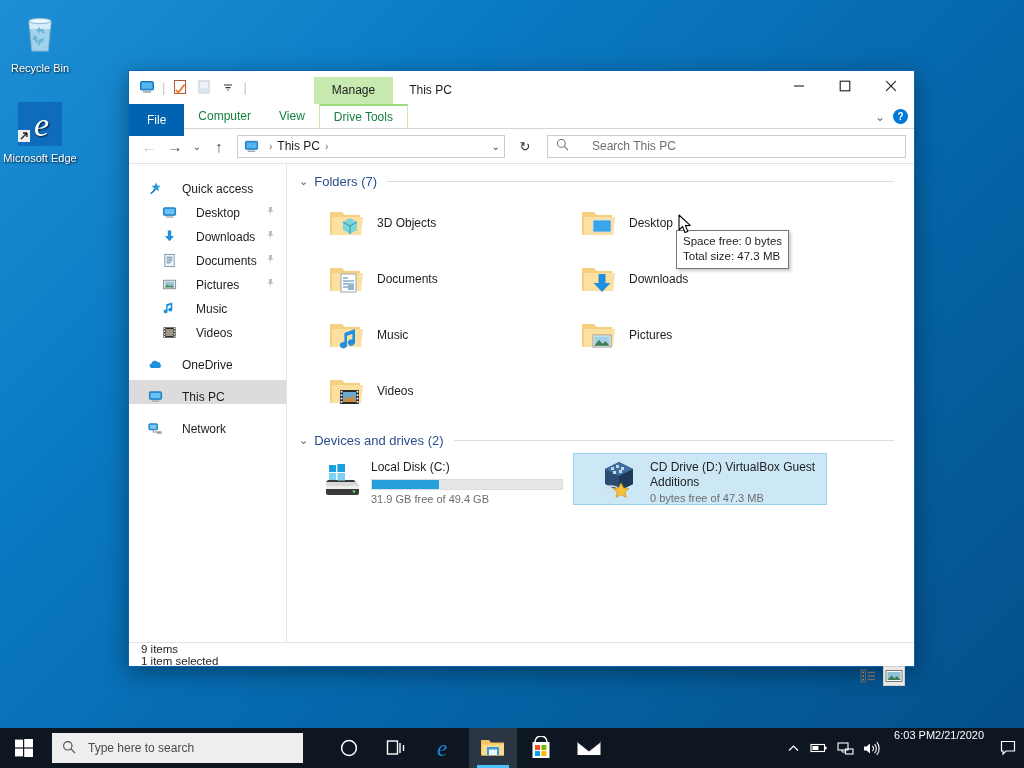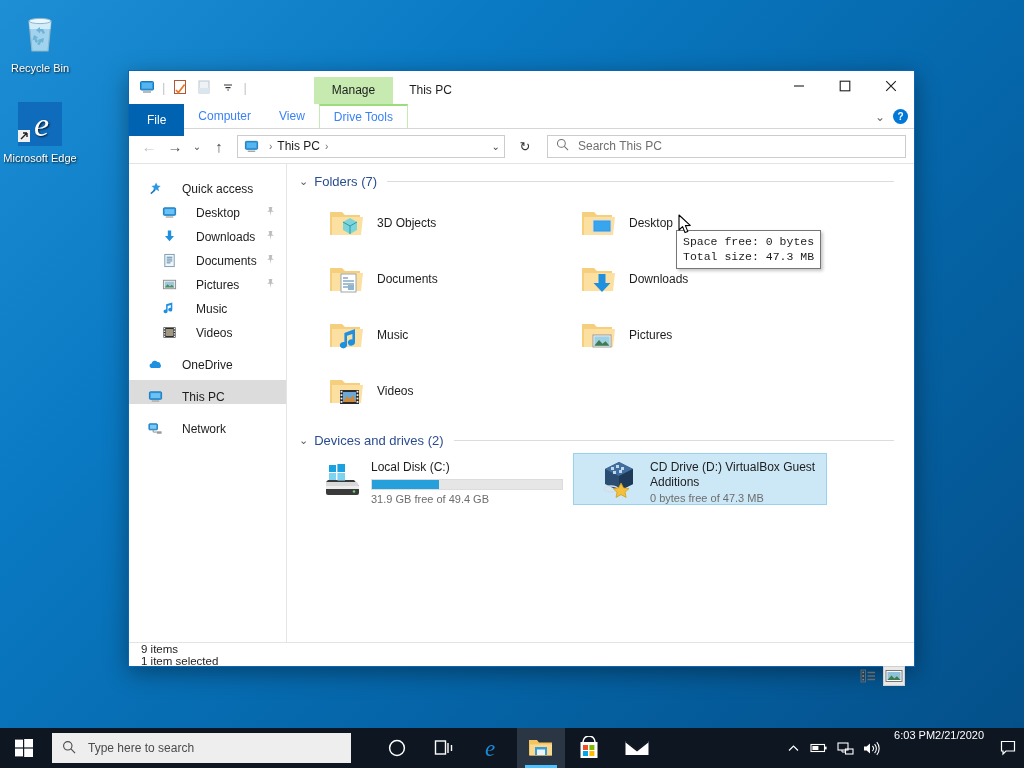--- a/index.html
+++ b/index.html
@@ -75,21 +75,21 @@
   .ribbonbar {
     height: 25px;
     display: flex; align-items: stretch;
     border-bottom: 1px solid #d6d6d6;
     background: #fff;
     position: relative;
   }
   .rtab {
     display:flex; align-items:center;
     padding: 0 14px;
-    font-size: 12px; color:#3b82f6;
+    font-size: 12px; color:#15803d;
     cursor: default;
   }
   .rtab.file { background:#0063b1; color:#fff; padding: 16px 18px; }
   .rtab.ctx { border-left:1px solid #c6eab0; border-right:1px solid #c6eab0; border-top:2px solid #9ddc7c; }
   .ribbon-right { position:absolute; right:6px; top:0; height:25px; display:flex; align-items:center; gap:8px; }
   .help-circle {
     width:15px; height:15px; border-radius:50%;
     background:#0078d7; color:#fff;
     font-size:10px; font-weight:bold;
     display:flex; align-items:center; justify-content:center;
@@ -129,21 +129,21 @@
     color:#333; font-size:13px;
   }
   .searchbox {
     flex: 1;
     height: 23px;
     border:1px solid #cccccc;
     margin-left: 8px;
     display:flex; align-items:center;
     padding: 0 8px;
   }
-  .searchbox .ph { color:#6f6f6f; font-size:12px; margin-left:9px; }
+  .searchbox .ph { color:#6f6f6f; font-size:12px; margin-left:23px; }
 
   
   .wbody { flex:1; display:flex; min-height:0; border-top:1px solid #e3e3e3; }
   .navpane {
     width: 158px;
     background:#fff;
     border-right: 1px solid #e5e5e5;
     padding-top: 8px;
     font-size: 12px;
     overflow:hidden;
@@ -239,21 +239,21 @@
     background: #0e1621;
     display:flex; align-items:center;
     z-index: 60;
   }
   .startbtn {
     width: 48px; height:40px;
     display:flex; align-items:center; justify-content:center;
     cursor:default;
   }
   .tsearch {
-    width: 299px; height: 30px;
+    width: 251px; height: 30px;
     background: #eeeeee;
     display:flex; align-items:center;
     padding-left: 10px;
     margin-left: 4px;
     color:#444; font-size:12px;
   }
   .tsearch .ph { margin-left:12px; color:#4b4b4b; }
   .tbapps { display:flex; align-items:center; margin-left: 22px; height:40px; }
   .tbapp {
     width: 48px; height:40px;
@@ -712,21 +712,21 @@
           </div>
         </div>
       </div>
 
       <div class="cursor" style="left:391px; top:50px;">
         <svg width="16" height="22" viewBox="0 0 16 22">
           <path d="M1 1 L1 16 L4.6 12.6 L7 18.6 L9.8 17.4 L7.4 11.6 L12.2 11.4z" fill="#fff" stroke="#000" stroke-width="1.1" stroke-linejoin="round"></path>
         </svg>
       </div>
 
-      <div class="tooltip" style="left:389px; top:66px;font-family:Liberation Mono, monospace;">
+      <div class="tooltip" style="left:389px; top:66px;">
         <div>Space free: 0 bytes</div>
         <div>Total size: 47.3 MB</div>
       </div>
 
     </div>
   </div>
 
   <div class="statusbar">
     <span>9 items</span>
     <span class="vsep"></span>

